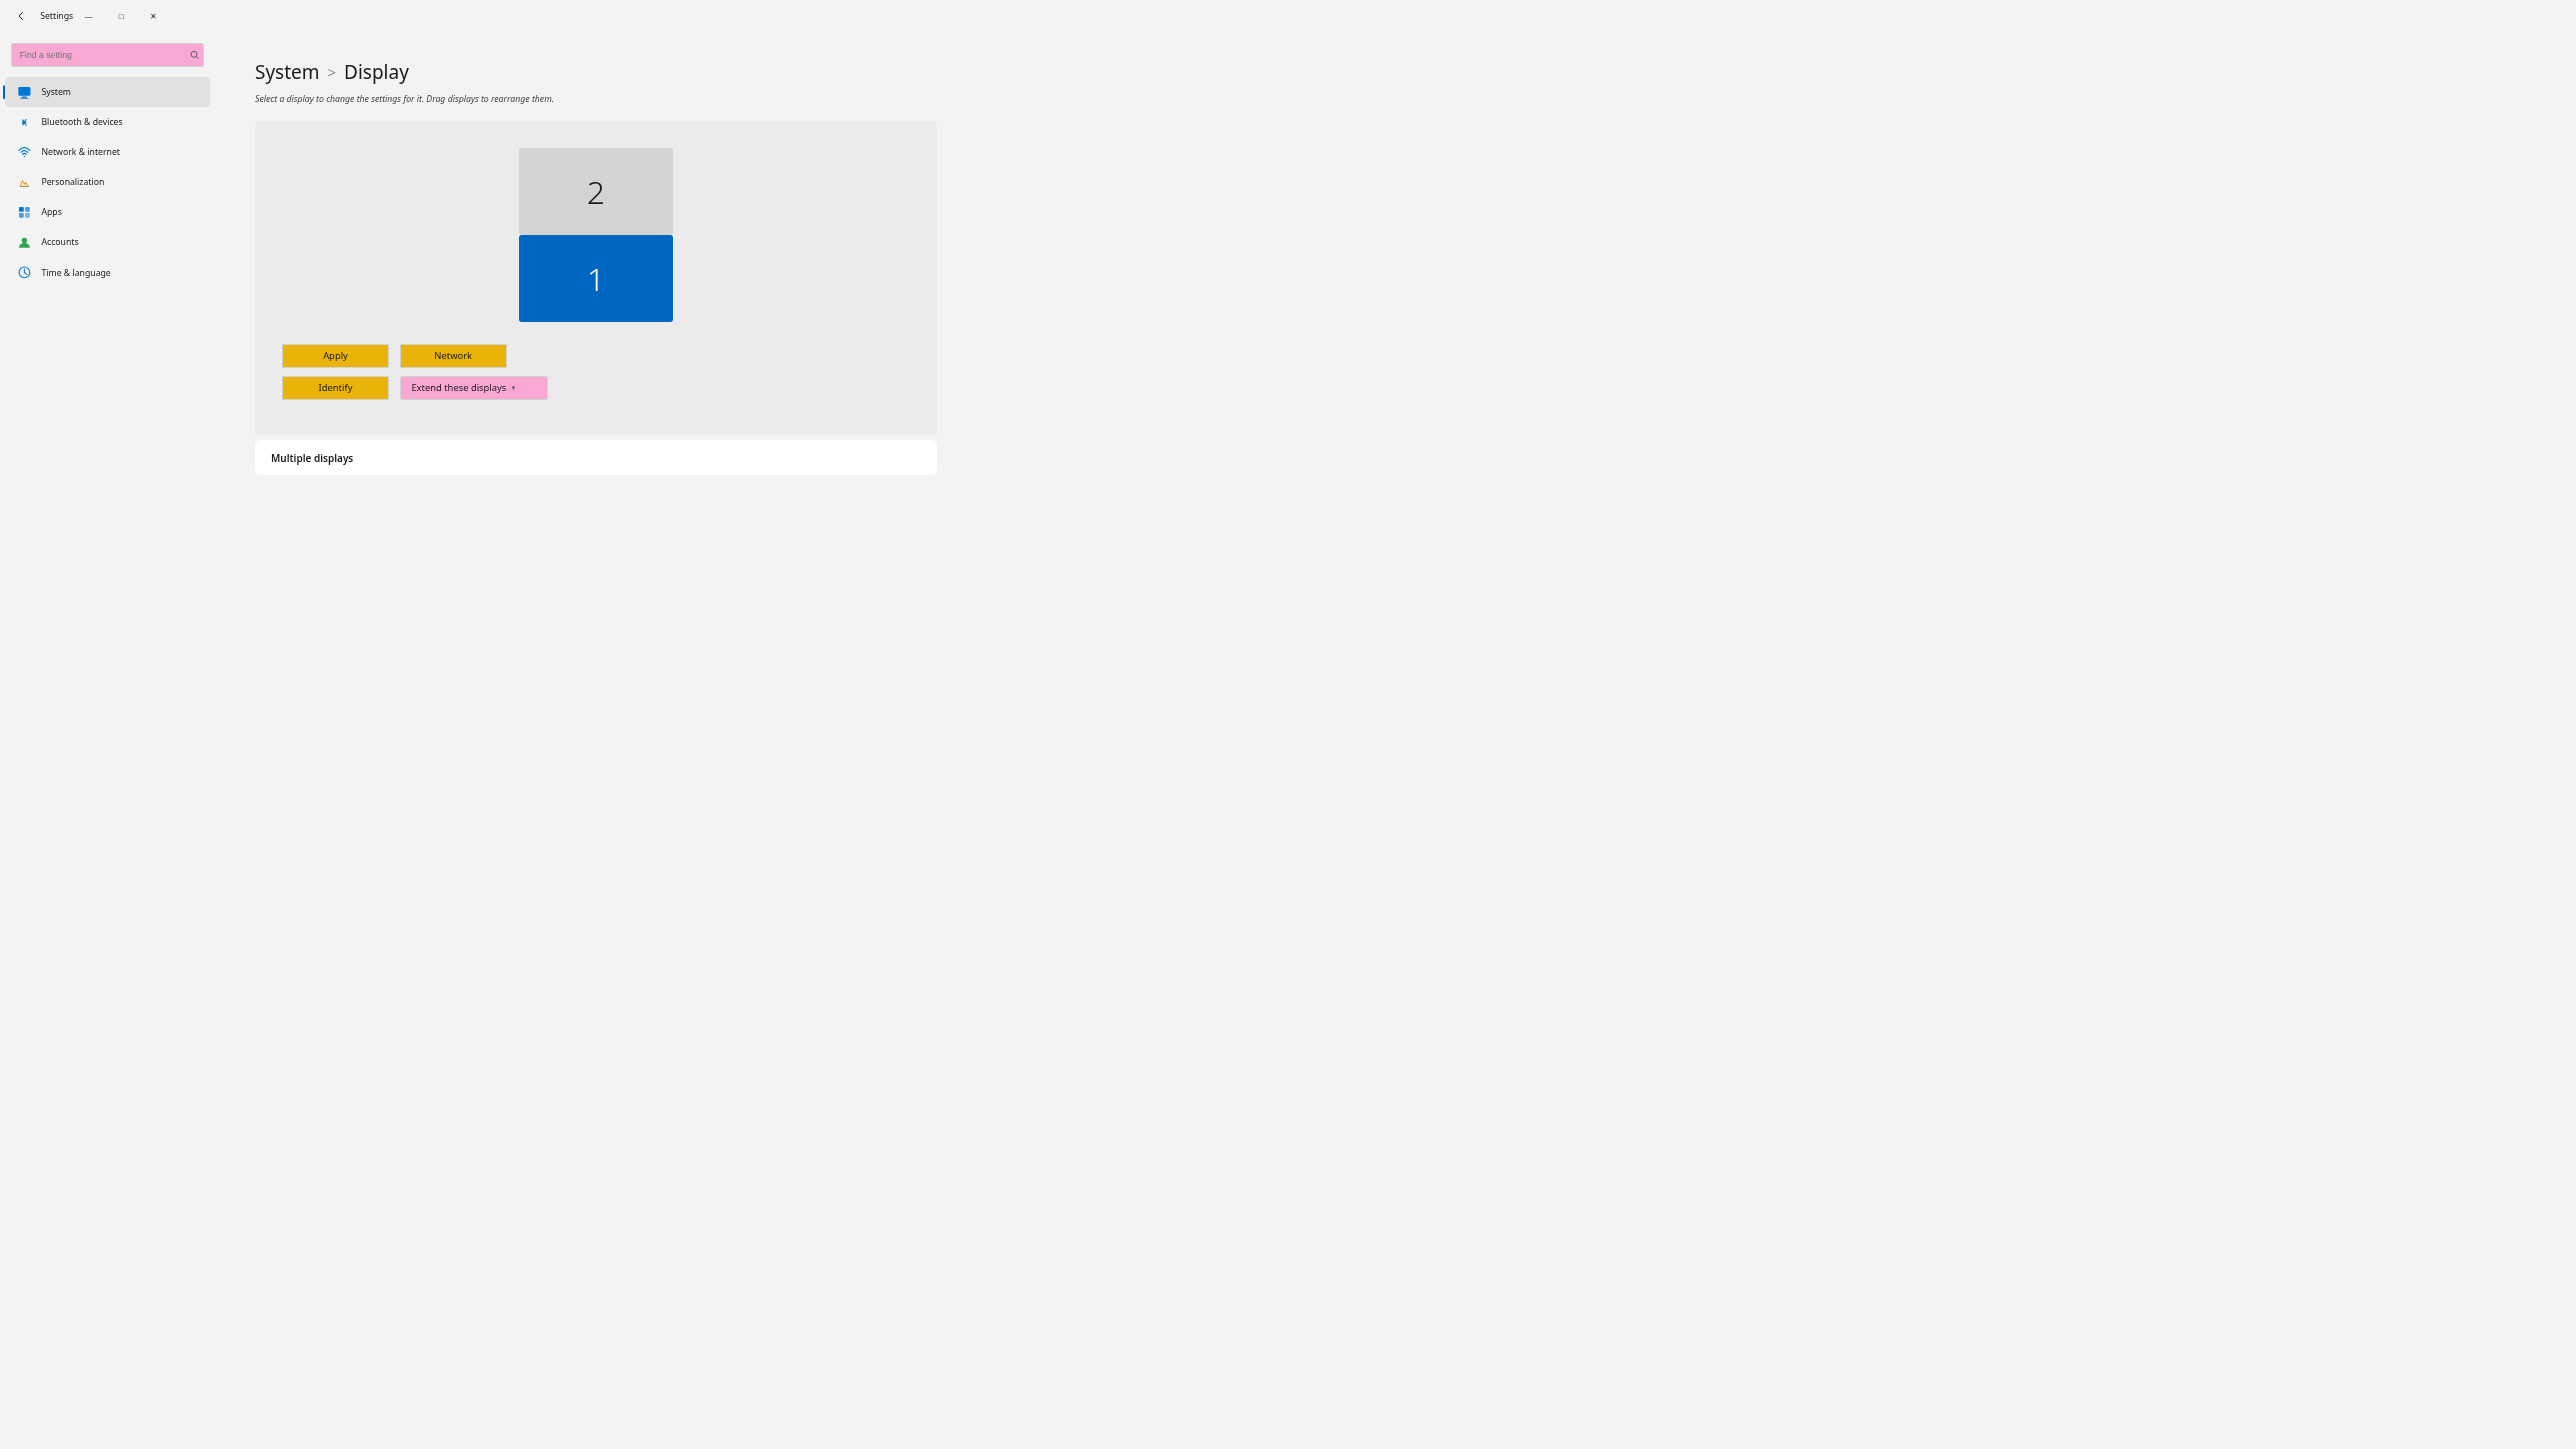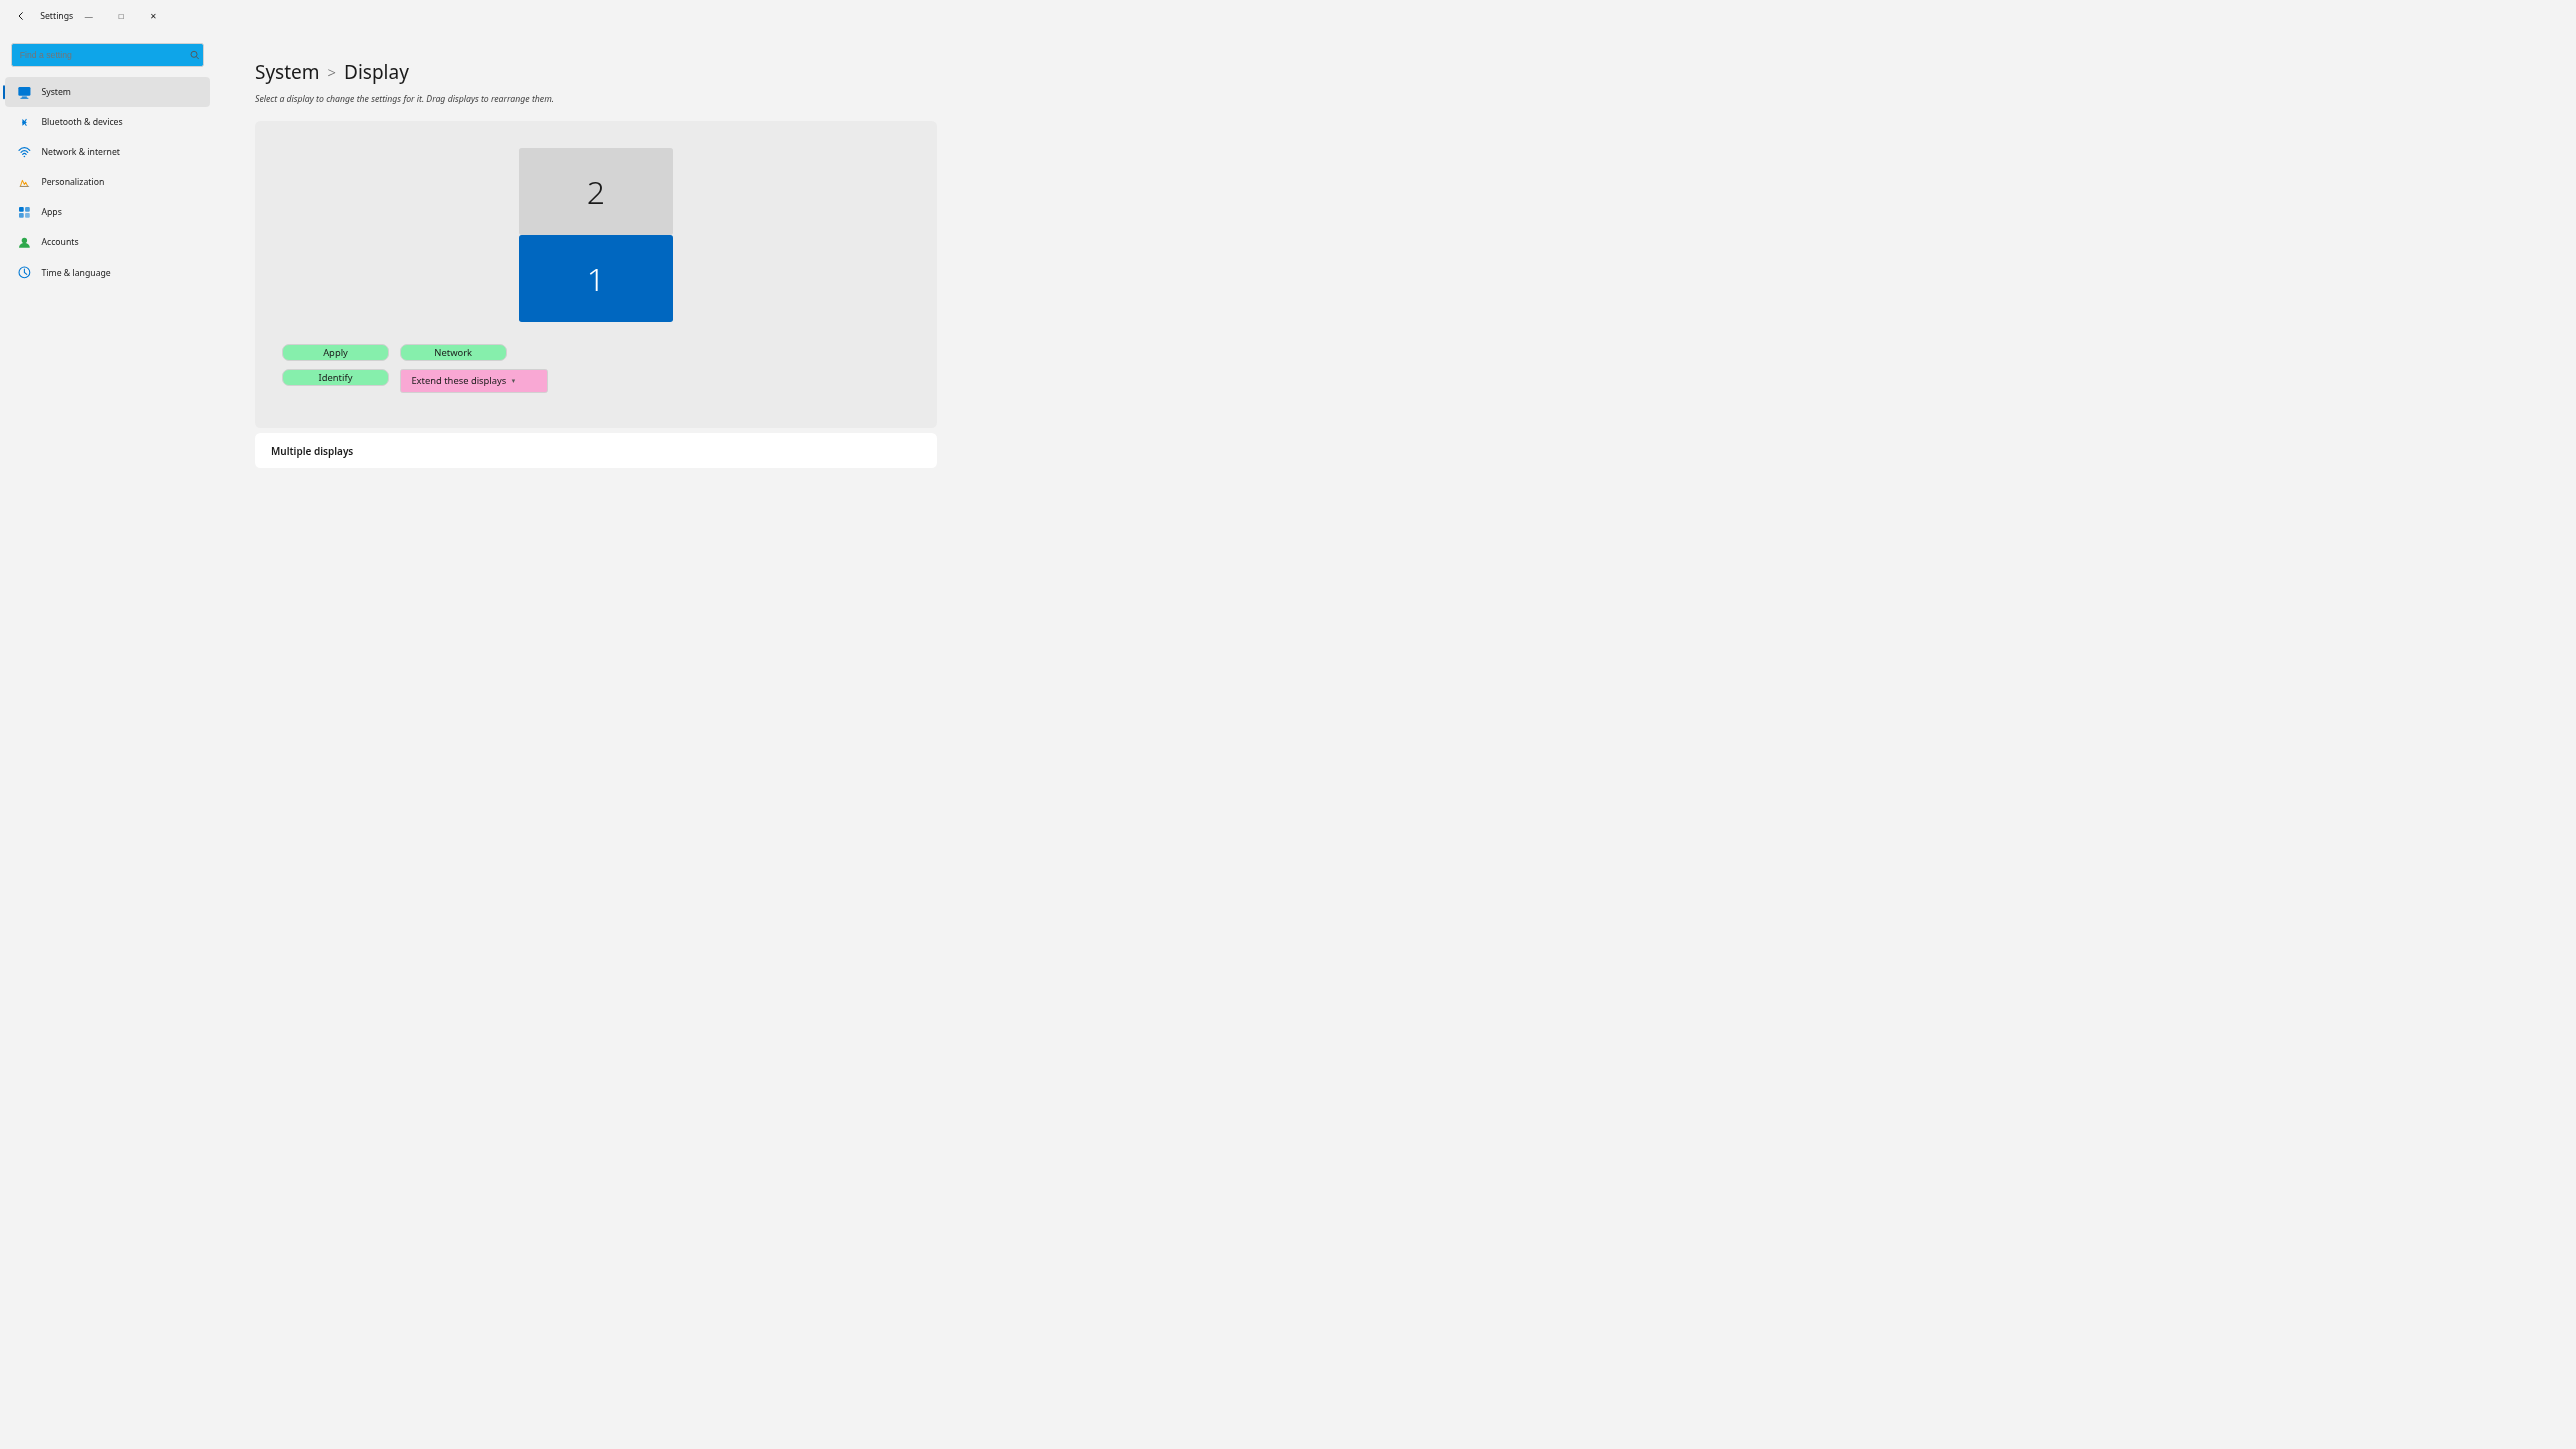--- a/index.html
+++ b/index.html
@@ -94,21 +94,21 @@
       position: relative;
     }
 
     .search-input {
       width: 100%;
       height: 24px;
       border: 0.7px solid #d1d1d1;
       border-radius: 2.7px;
       padding: 0 24px 0 8px;
       font-size: 8.7px;
-      background: #0ea5e9;
+      background: #f9a8d4;
       color: #1a1a1a;
       outline: none;
     }
 
     .search-icon-btn {
       position: absolute;
       right: 5.4px;
       top: 50%;
       transform: translateY(-50%);
       background: none;
@@ -250,26 +250,26 @@
       cursor: pointer;
     }
 
     .button-row {
       display: flex;
       gap: 10.7px;
       margin-bottom: 8px;
     }
 
     .btn {
-      height: 17px;
+      height: 24px;
       min-width: 107px;
       padding: 0 16px;
       border: 0.7px solid #d1d1d1;
-      border-radius: 7px;
-      background: #86efac;
+      border-radius: 1px;
+      background: #eab308;
       font-size: 9.4px;
       color: #1a1a1a;
       cursor: pointer;
       font-family: inherit;
     }
 
     .btn-dropdown {
       display: flex;
       align-items: center;
       gap: 5.4px;

